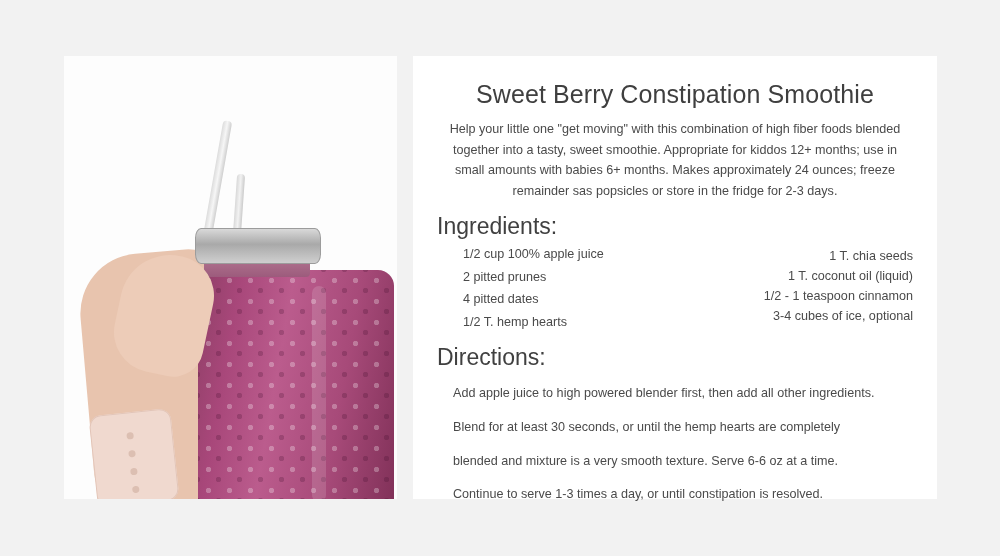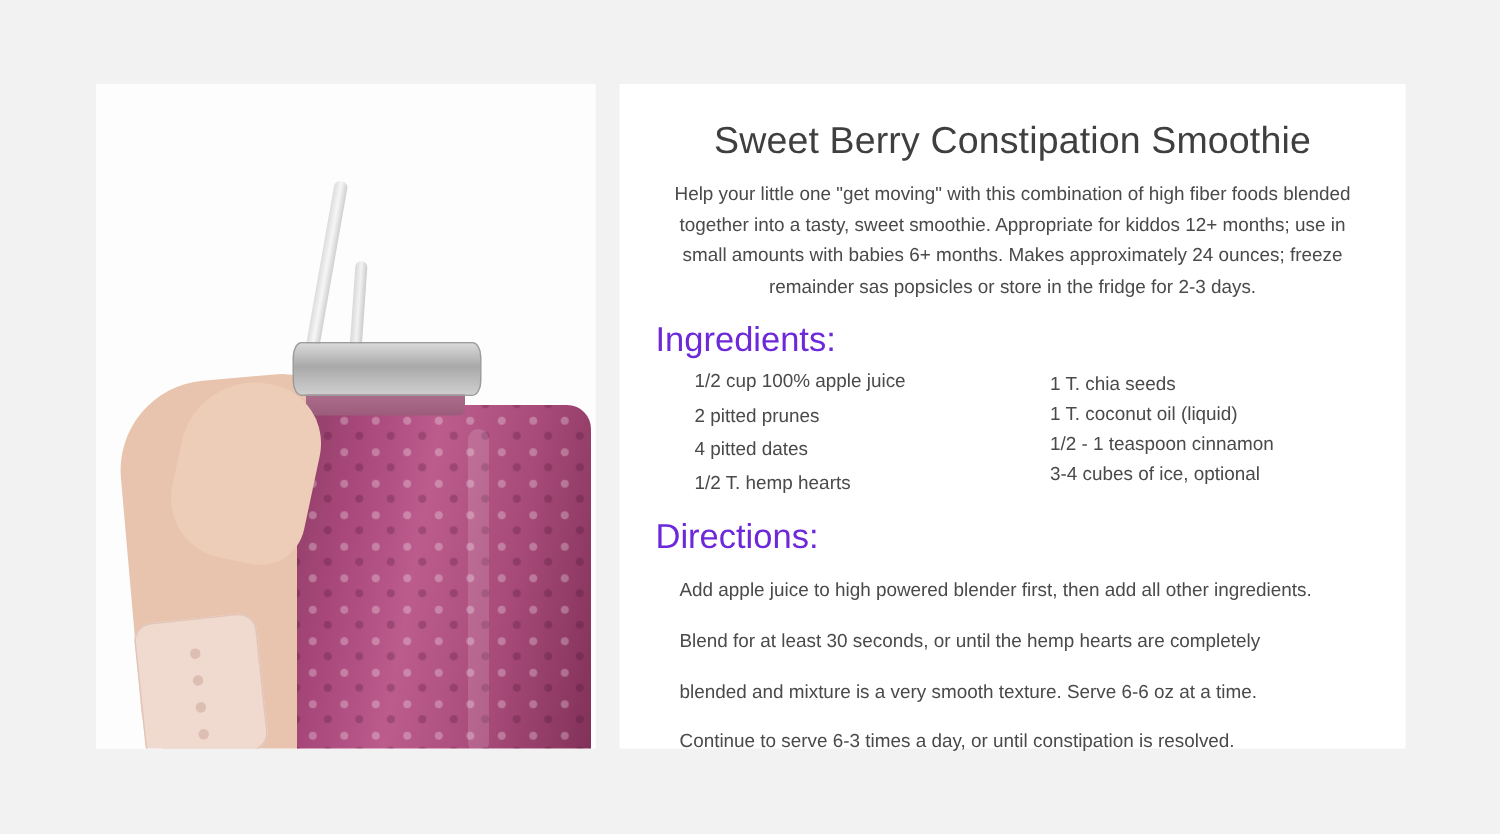--- a/index.html
+++ b/index.html
@@ -175,21 +175,21 @@
   .recipe-intro {
     font-size: 12.6px;
     line-height: 1.63;
     color: #4a4a4a;
     text-align: center;
     margin: 0 10px 12px 10px;
   }
   .section-heading {
     font-size: 23px;
     font-weight: 400;
-    color: #6d28d9;
+    color: #404040;
     margin: 6px 0 8px 2px;
   }
   .ingredients-cols {
     display: flex;
     gap: 14px;
     padding: 0 2px 0 6px;
   }
   .col {
     flex: 1;
   }
@@ -197,20 +197,21 @@
   .col-right { padding-left: 10px; }
   .ing-item {
     font-size: 12.6px;
     color: #4a4a4a;
     line-height: 1.08;
     margin-bottom: 9px;
   }
   .col-right .ing-item {
     margin-bottom: 4px;
     line-height: 1.28;
+    text-align: right;
   }
   .directions-body {
     font-size: 12.6px;
     line-height: 1.72;
     color: #4a4a4a;
     padding: 0 6px 0 6px;
   }
   .dir-line { margin: 12px; }
 </style>
 </head>
@@ -261,19 +262,19 @@
           <div class="ing-item">3-4 cubes of ice, optional</div>
         </div>
       </div>
 
       <h2 class="section-heading">Directions:</h2>
 
       <div class="directions-body">
         <p class="dir-line">Add apple juice to high powered blender first, then add all other ingredients.</p>
         <p class="dir-line">Blend for at least 30 seconds, or until the hemp hearts are completely</p>
         <p class="dir-line">blended and mixture is a very smooth texture. Serve 6-6 oz at a time.</p>
-        <p class="dir-line">Continue to serve 6-3 times a day, or until constipation is resolved.</p>
+        <p class="dir-line">Continue to serve 1-3 times a day, or until constipation is resolved.</p>
       </div>
 
     </div>
   </div>
 
 </div>
 
 </body></html>

